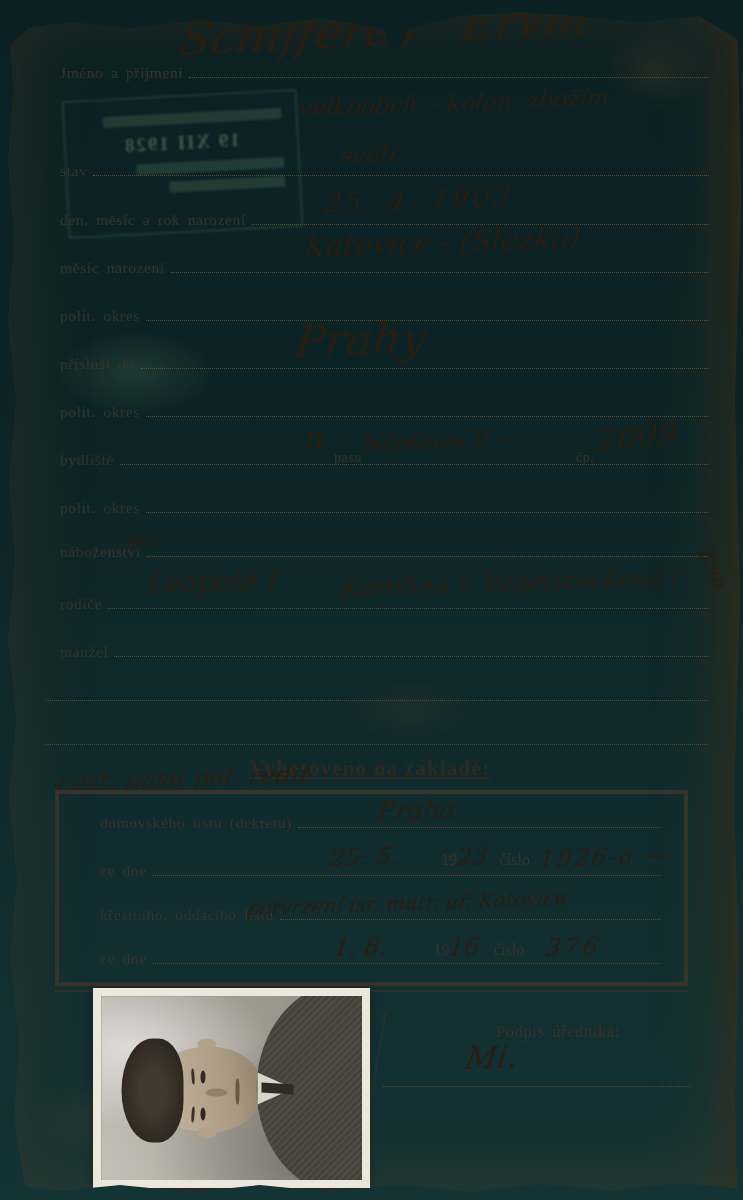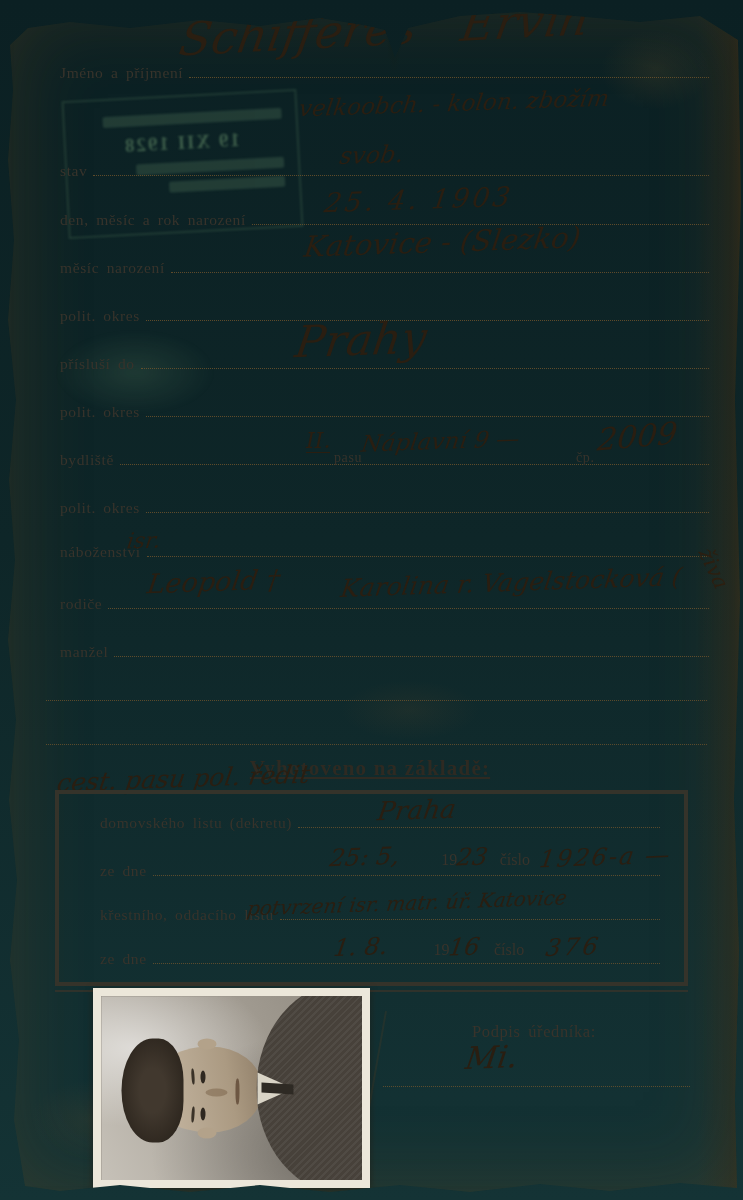--- a/index.html
+++ b/index.html
@@ -210,21 +210,21 @@
   <div class="hand sk" style="left:248px;top:893px;font-size:20px">potvrzení isr. matr. úř. Katovice</div>
 
   <div style="position:absolute;left:334px;top:935px;display:flex;align-items:baseline">
     <span class="hand sk" style="position:static;font-size:24px">1. 8.</span>
     <span class="inline-print" style="margin-left:46px">19</span>
     <span class="hand sk" style="position:static;font-size:24px">16</span>
     <span class="inline-print" style="margin-left:14px">číslo</span>
     <span class="hand sk" style="position:static;font-size:24px;margin-left:22px;letter-spacing:3px">376</span>
   </div>
 
-  <div class="printed" style="position:absolute;left:472px;top:1022px;font-size:16.5px">Podpis úředníka:</div>
+  <div class="printed" style="position:absolute;left:496px;top:1022px;font-size:16.5px">Podpis úředníka:</div>
   <div class="hand sk" style="left:466px;top:1042px;font-size:31px">Mi.</div>
   <div class="freeline" style="left:383px;width:307px;right:auto;top:1086px"></div>
 
   <div class="photo">
     <div class="photo-inner">
       <div class="upright">
         <div class="neck"></div>
         <div class="face"></div>
         <div class="ear l"></div>
         <div class="ear r"></div>

